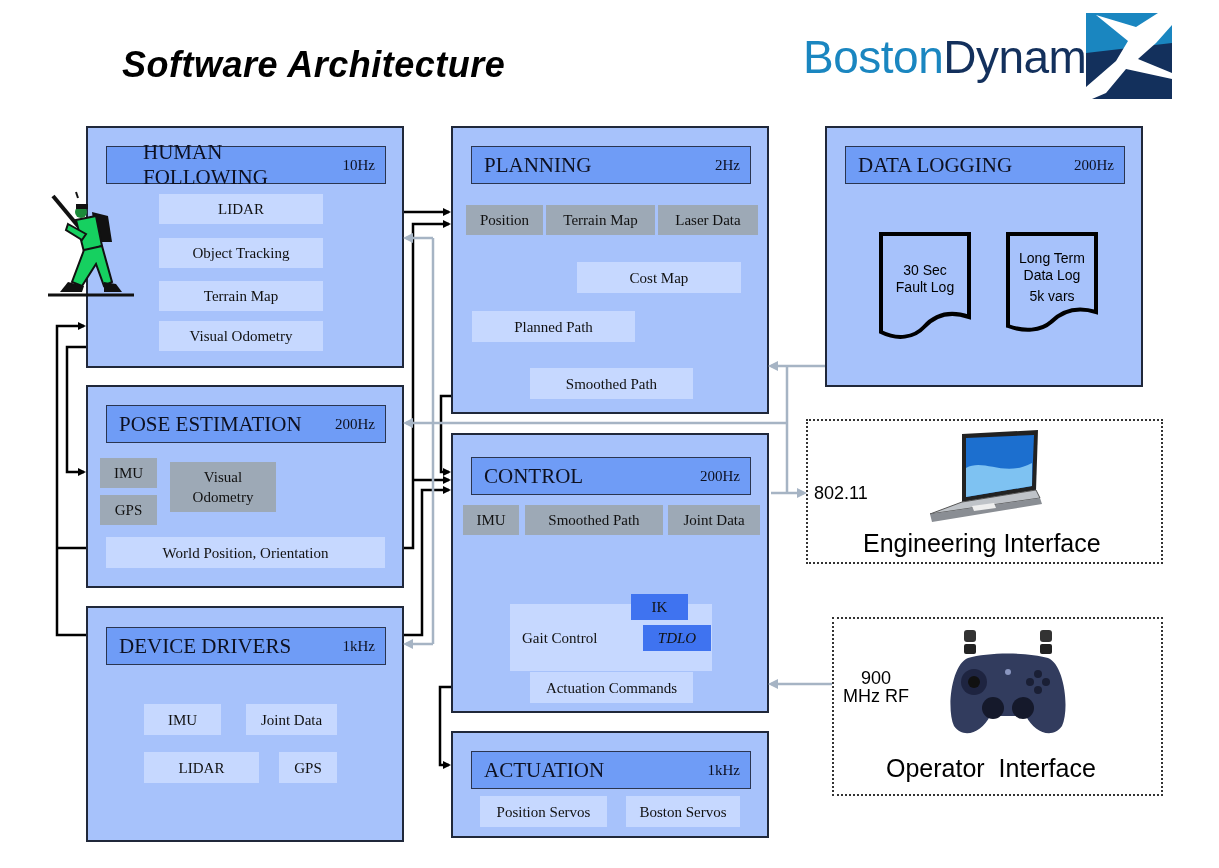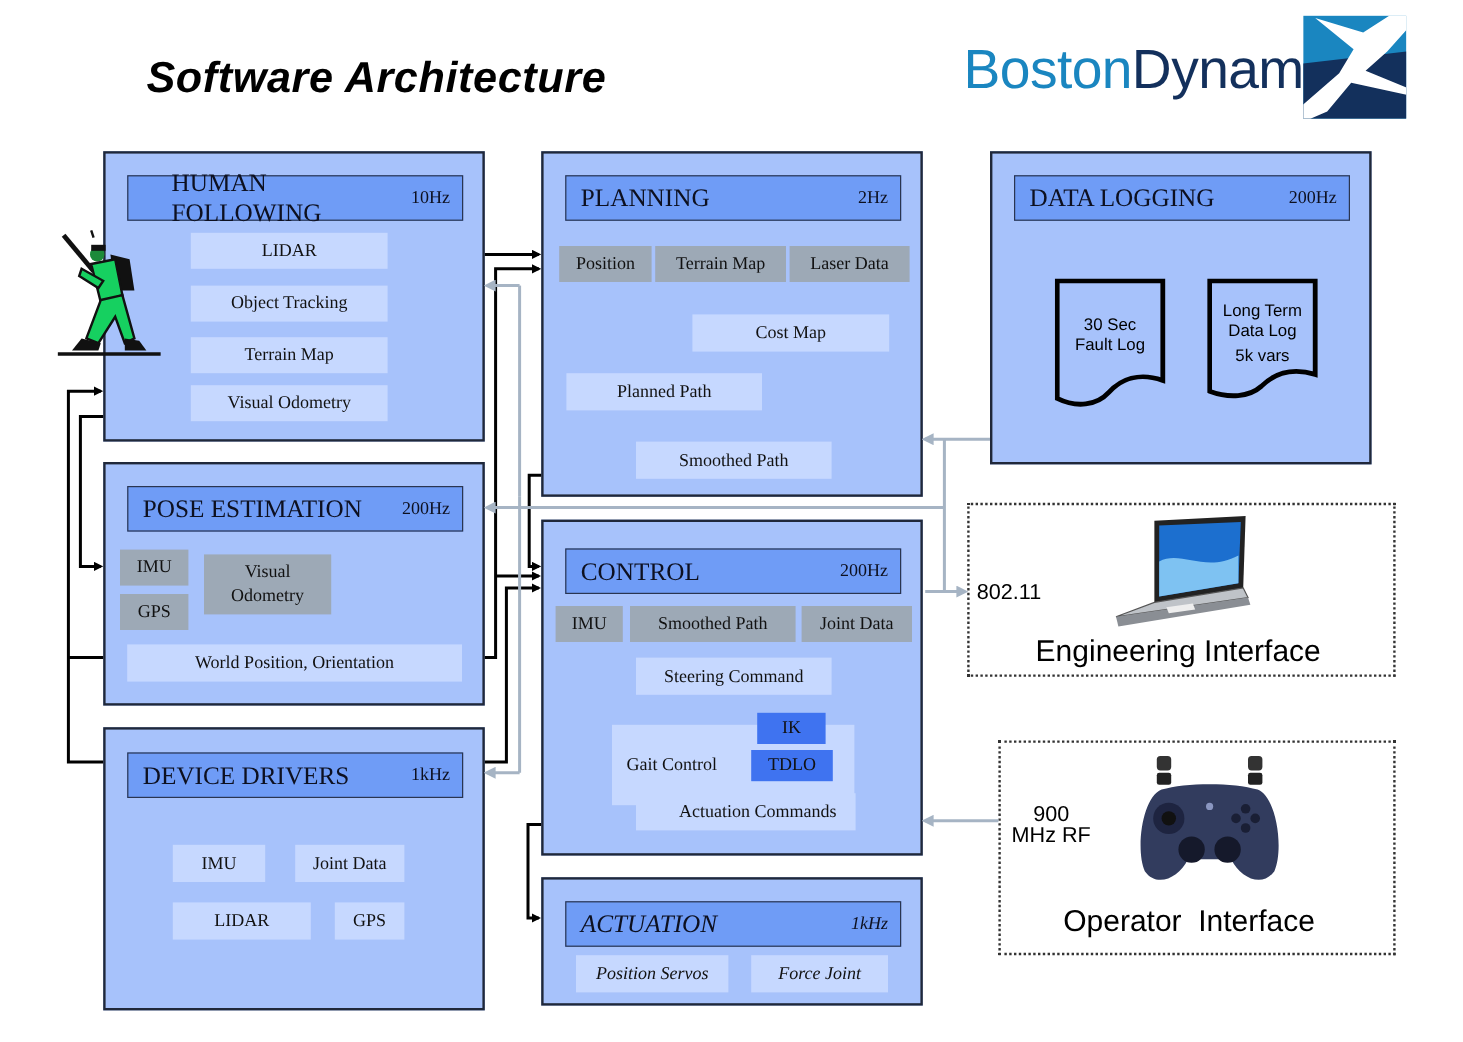--- a/index.html
+++ b/index.html
@@ -82,36 +82,35 @@
 </div>
 
 <div class="module" style="left:451px;top:433px;width:318px;height:280px;">
   <div class="header" style="left:18px;top:22px;width:280px;height:38px;">
     <span class="name">CONTROL</span>
     <span class="rate">200Hz</span>
   </div>
   <div class="item gray" style="left:10px;top:70px;width:56px;height:30px;">IMU</div>
   <div class="item gray" style="left:72px;top:70px;width:138px;height:30px;">Smoothed Path</div>
   <div class="item gray" style="left:215px;top:70px;width:92px;height:30px;">Joint Data</div>
-  <div class="item" style="left:77px;top:113px;width:163px;height:31px;">Steering Command</div>
   <div class="item" style="left:57px;top:153px;width:202px;height:67px;justify-content:flex-start;margin-top:16px;">
     <span style="margin-left:12px;">Gait Control</span>
   </div>
   <div class="item blue" style="left:178px;top:159px;width:57px;height:26px;">IK</div>
-  <div class="item blue" style="left:173px;top:190px;width:68px;height:26px;">TDLO</div>
-  <div class="item" style="left:77px;top:226px;width:163px;height:31px;padding-left:20px;">Actuation Commands</div>
-</div>
-
-<div class="module" style="left:451px;top:731px;width:318px;height:107px;font-style:italic;">
+  <div class="item blue" style="left:190px;top:190px;width:68px;height:26px;font-style:italic;">TDLO</div>
+  <div class="item" style="left:77px;top:237px;width:163px;height:31px;">Actuation Commands</div>
+</div>
+
+<div class="module" style="left:451px;top:731px;width:318px;height:107px;">
   <div class="header" style="left:18px;top:18px;width:280px;height:38px;">
     <span class="name">ACTUATION</span>
     <span class="rate">1kHz</span>
   </div>
   <div class="item" style="left:27px;top:63px;width:127px;height:31px;">Position Servos</div>
-  <div class="item" style="left:173px;top:63px;width:114px;height:31px;">Force Joint</div>
+  <div class="item" style="left:173px;top:63px;width:114px;height:31px;">Boston Servos</div>
 </div>
 
 <div class="module" style="left:825px;top:126px;width:318px;height:261px;">
   <div class="header" style="left:18px;top:18px;width:280px;height:38px;">
     <span class="name">DATA LOGGING</span>
     <span class="rate">200Hz</span>
   </div>
   <svg class="abs" style="left:52px;top:104px" width="94" height="112" viewBox="0 0 94 112">
     <path d="M2,2 L90,2 L90,85 C70,78 55,84 45,95 C35,106 18,108 2,100 Z" fill="#a7c2fb" stroke="#000" stroke-width="4"></path>
   </svg>

